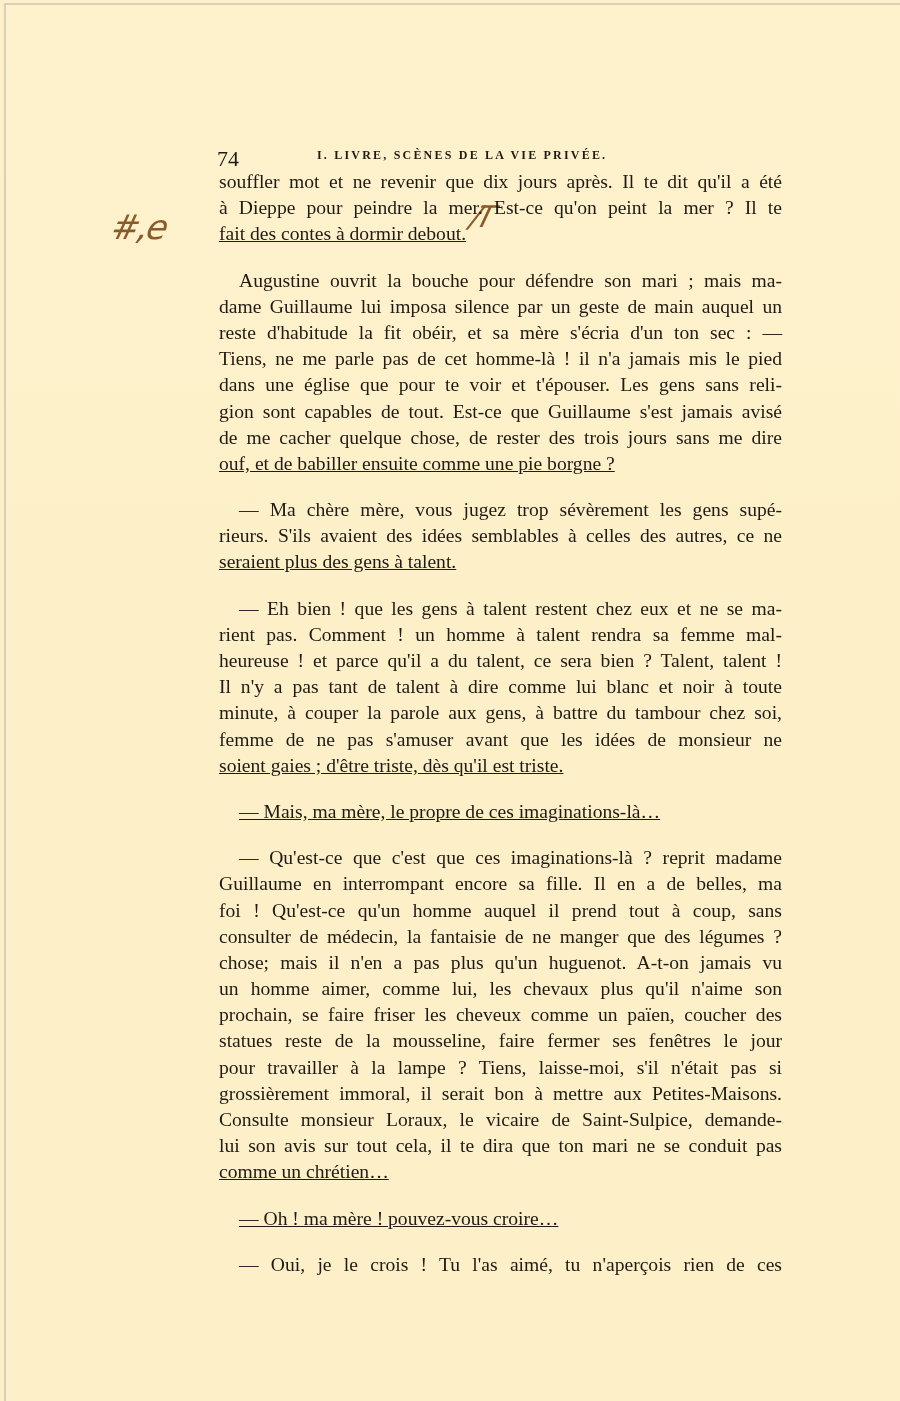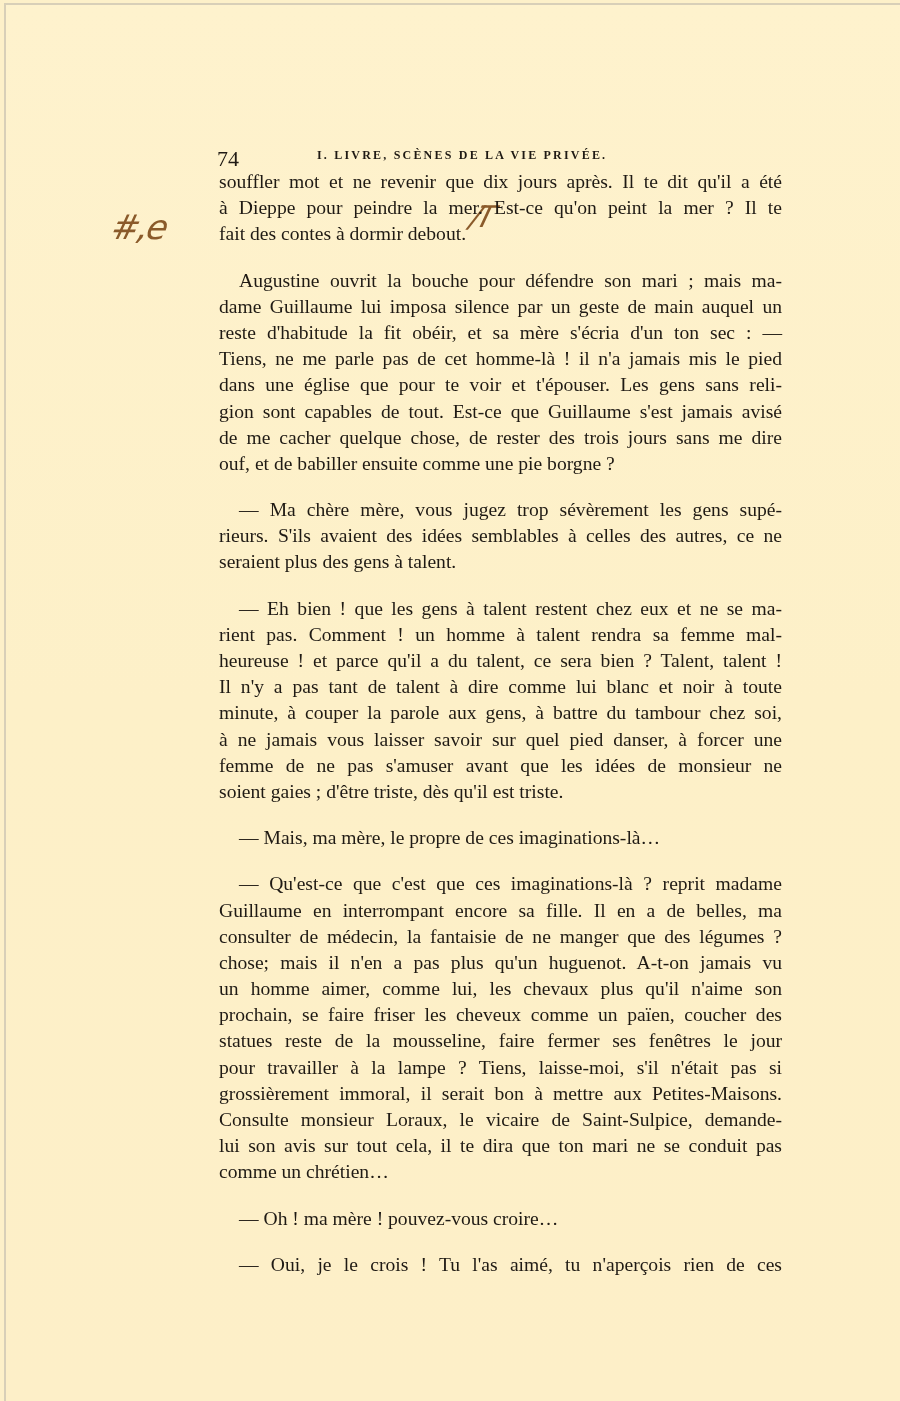--- a/index.html
+++ b/index.html
@@ -26,21 +26,21 @@
     font-variant: small-caps; font-size: 12px; letter-spacing: 2.2px; font-weight: bold;
   }
   .body-text {
     position: absolute; top: 166px; left: 215px; width: 563px;
     font-size: 19.6px; line-height: 26.2px;
   }
   .line {
     display: block; height: 26.2px; white-space: nowrap;
     text-align: justify; text-align-last: justify;
   }
-  .line.last { text-align-last: left; }
+  .line.last { text-align-last: left; text-decoration: underline; }
   .line.indent { padding-left: 20px; margin-top: 20px; }
   .annot {
     position: absolute; color: #8a5a2a;
     font-family: "DejaVu Sans", sans-serif; font-style: italic;
   }
   .annot-margin { left: 108px; top: 204px; font-size: 34px; letter-spacing: -2px; transform: skewX(-12deg); }
   .annot-inline { left: 467px; top: 196px; font-size: 30px; transform: skewX(-15deg); letter-spacing: -4px; }
 </style>
 </head>
 <body>
@@ -67,26 +67,26 @@
       <span class="line">de me cacher quelque chose, de rester des trois jours sans me dire</span>
       <span class="line last">ouf, et de babiller ensuite comme une pie borgne ?</span>
       <span class="line indent">— Ma chère mère, vous jugez trop sévèrement les gens supé-</span>
       <span class="line">rieurs. S'ils avaient des idées semblables à celles des autres, ce ne</span>
       <span class="line last">seraient plus des gens à talent.</span>
       <span class="line indent">— Eh bien ! que les gens à talent restent chez eux et ne se ma-</span>
       <span class="line">rient pas. Comment ! un homme à talent rendra sa femme mal-</span>
       <span class="line">heureuse ! et parce qu'il a du talent, ce sera bien ? Talent, talent !</span>
       <span class="line">Il n'y a pas tant de talent à dire comme lui blanc et noir à toute</span>
       <span class="line">minute, à couper la parole aux gens, à battre du tambour chez soi,</span>
-      <span class="line">à ne jamais vous laisser savoir sur quel pied danser, à forcer une</span>
       <span class="line">femme de ne pas s'amuser avant que les idées de monsieur ne</span>
       <span class="line last">soient gaies ; d'être triste, dès qu'il est triste.</span>
       <span class="line indent last">— Mais, ma mère, le propre de ces imaginations-là…</span>
       <span class="line indent">— Qu'est-ce que c'est que ces imaginations-là ? reprit madame</span>
       <span class="line">Guillaume en interrompant encore sa fille. Il en a de belles, ma</span>
+      <span class="line">foi ! Qu'est-ce qu'un homme auquel il prend tout à coup, sans</span>
       <span class="line">consulter de médecin, la fantaisie de ne manger que des légumes ?</span>
       <span class="line">chose; mais il n'en a pas plus qu'un huguenot. A-t-on jamais vu</span>
       <span class="line">un homme aimer, comme lui, les chevaux plus qu'il n'aime son</span>
       <span class="line">prochain, se faire friser les cheveux comme un païen, coucher des</span>
       <span class="line">statues reste de la mousseline, faire fermer ses fenêtres le jour</span>
       <span class="line">pour travailler à la lampe ? Tiens, laisse-moi, s'il n'était pas si</span>
       <span class="line">grossièrement immoral, il serait bon à mettre aux Petites-Maisons.</span>
       <span class="line">Consulte monsieur Loraux, le vicaire de Saint-Sulpice, demande-</span>
       <span class="line">lui son avis sur tout cela, il te dira que ton mari ne se conduit pas</span>
       <span class="line last">comme un chrétien…</span>

